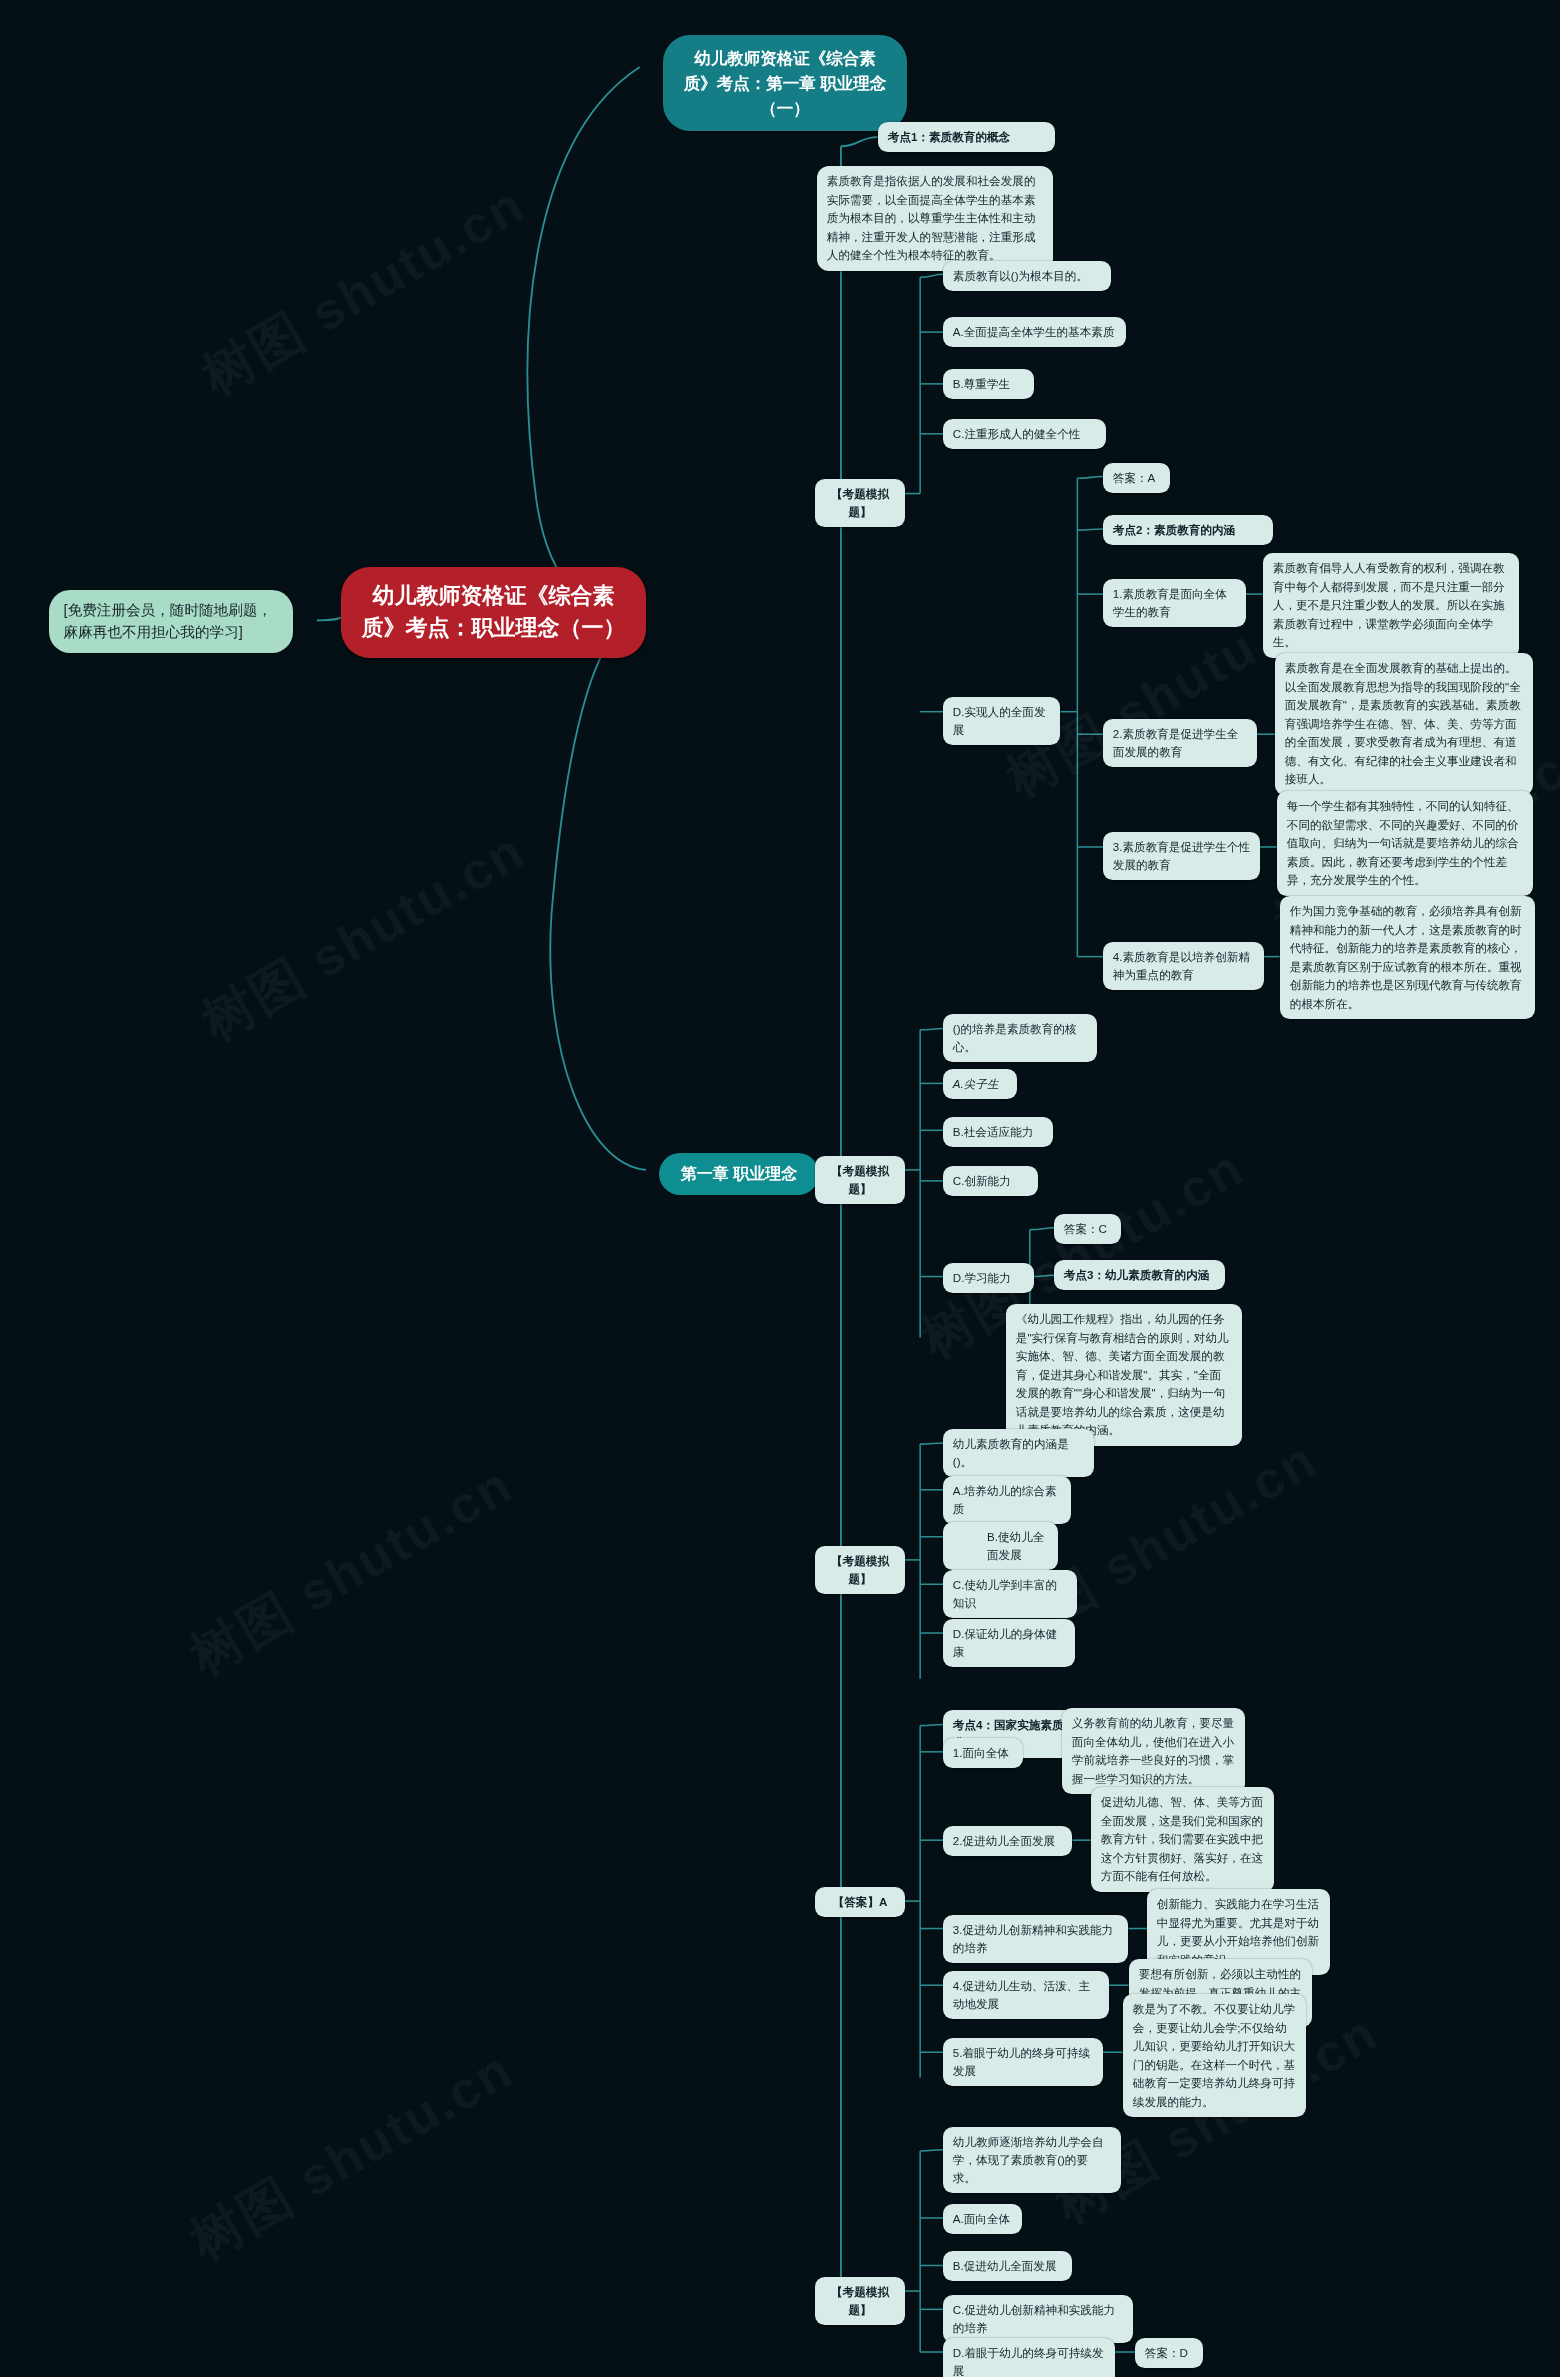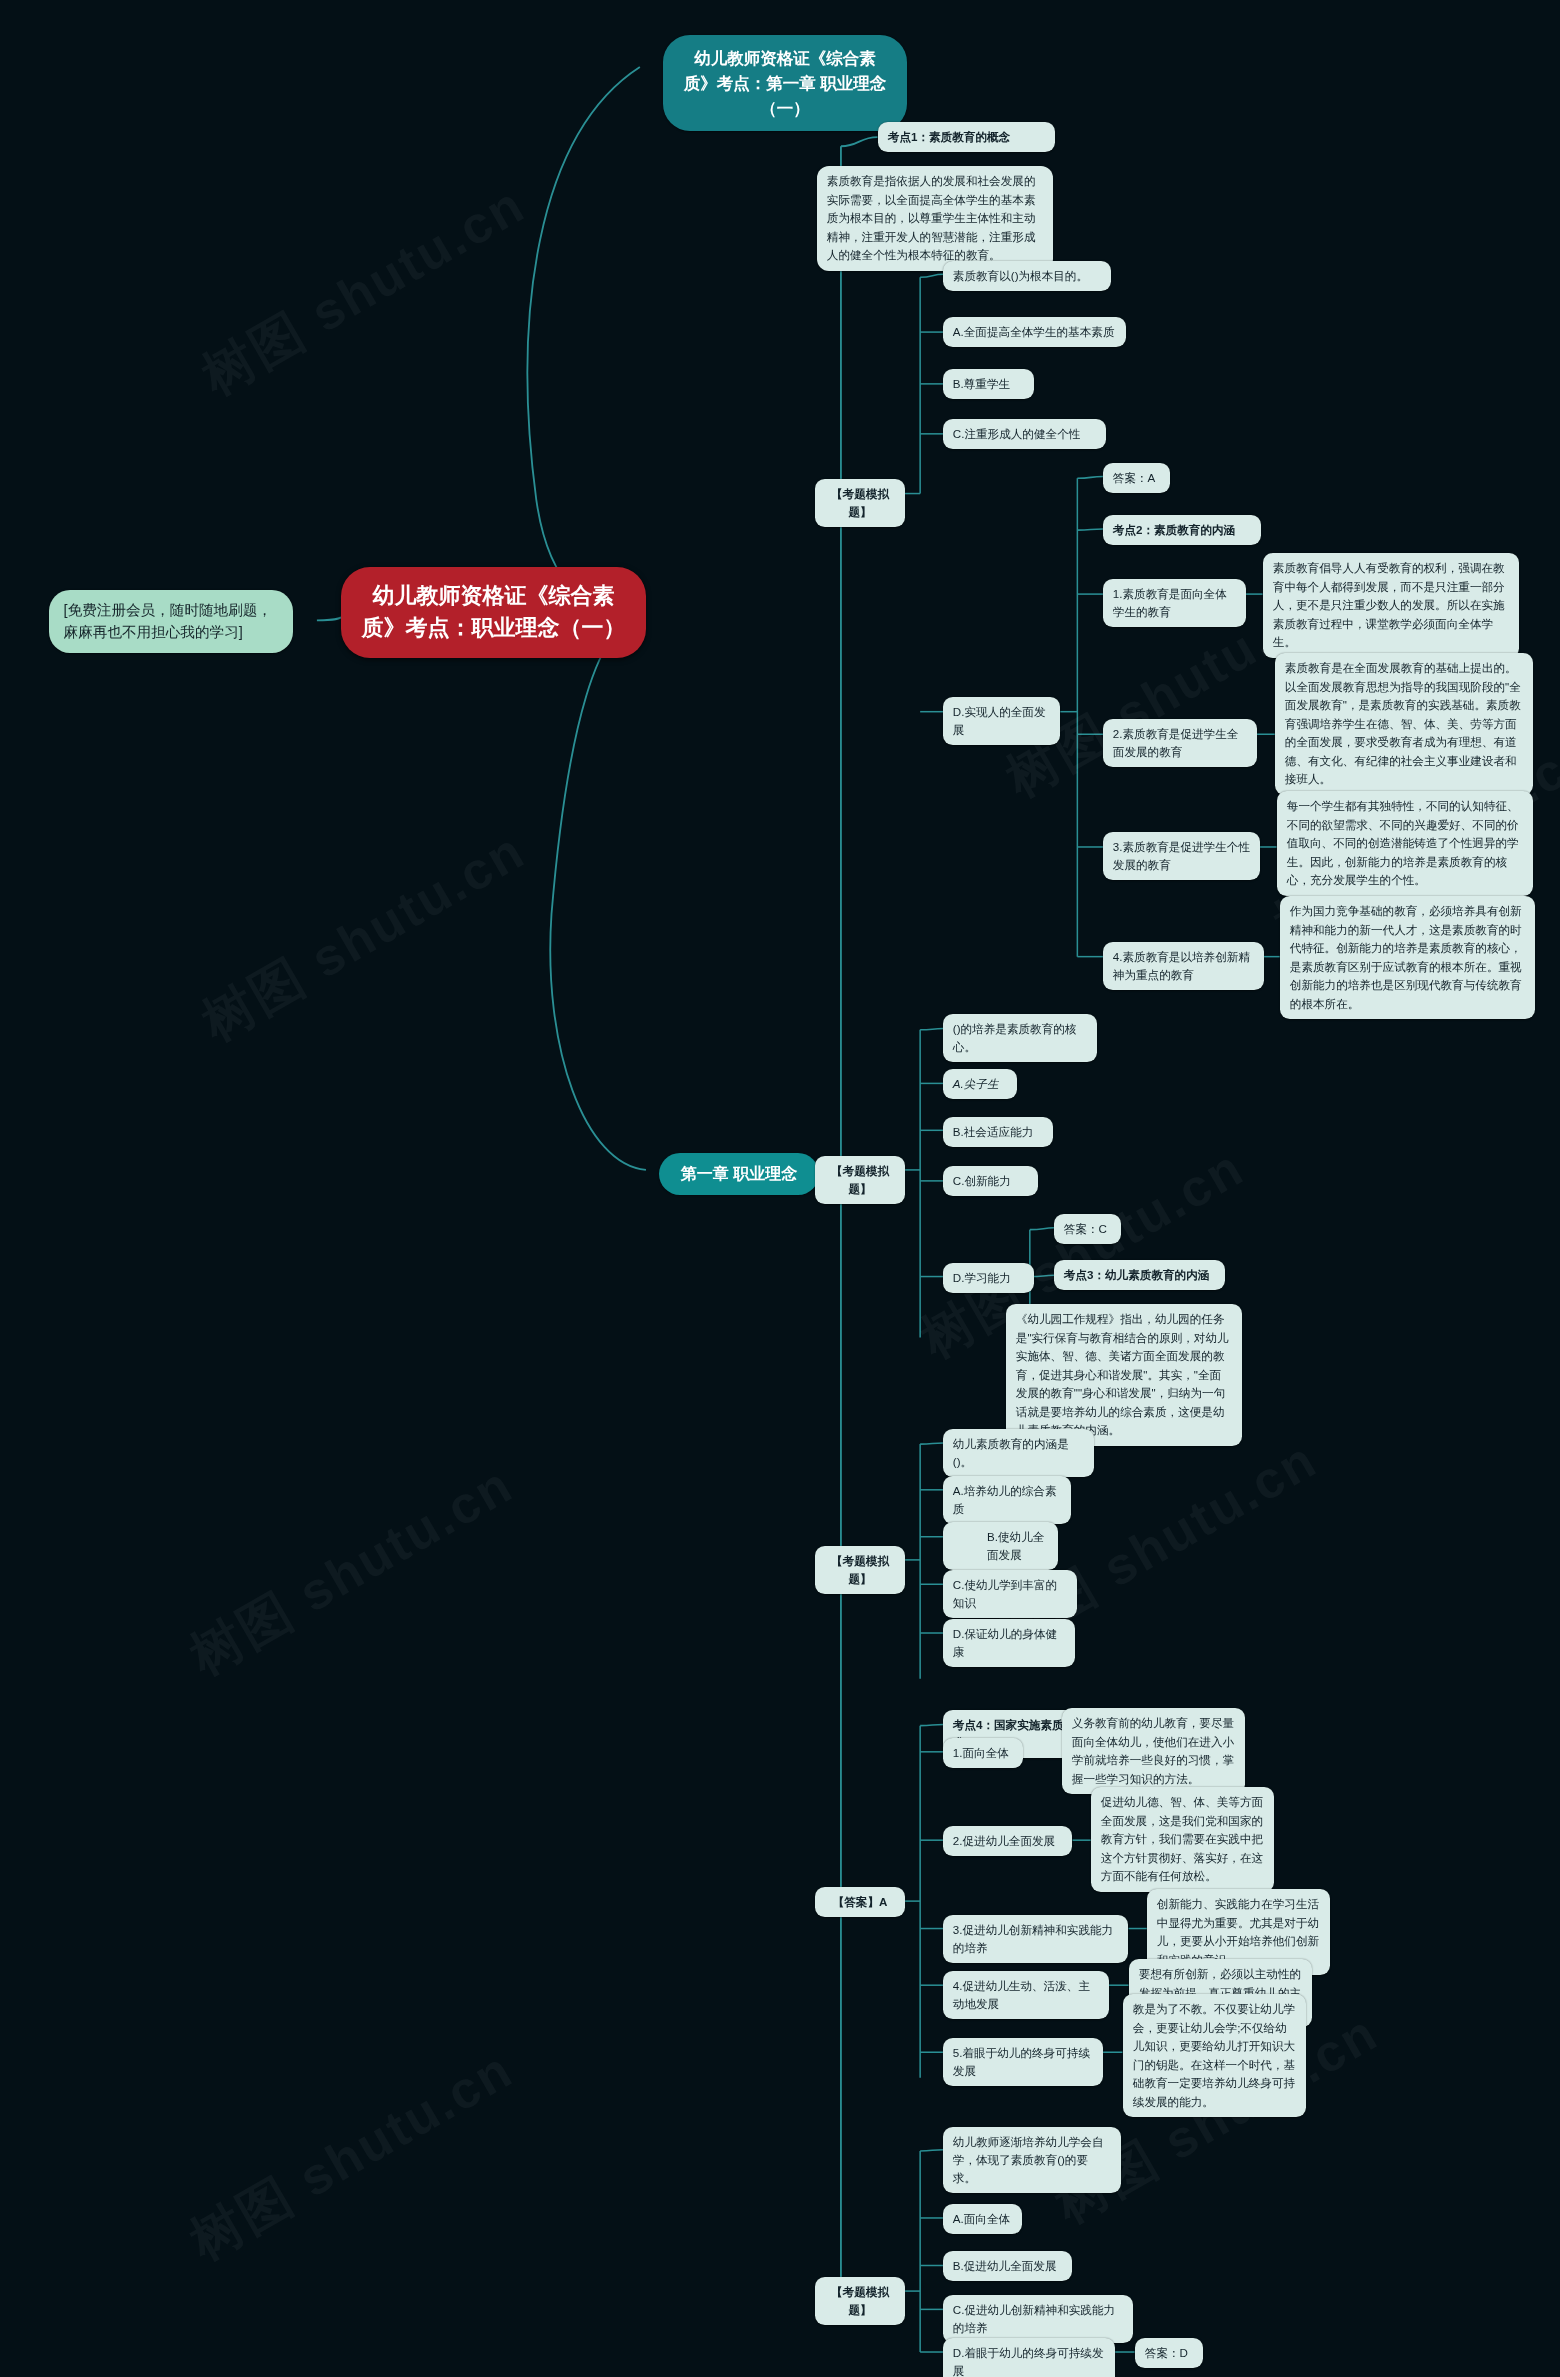--- a/index.html
+++ b/index.html
@@ -205,30 +205,30 @@
   <div class="node bold" style="left:815px; top:479px; width:90px; text-align:center;">【考题模拟题】</div>
 
   <div class="node" style="left:943px; top:261px; width:168px;">素质教育以()为根本目的。</div>
   <div class="node" style="left:943px; top:317px; width:183px;">A.全面提高全体学生的基本素质</div>
   <div class="node" style="left:943px; top:369px; width:91px;">B.尊重学生</div>
   <div class="node" style="left:943px; top:419px; width:163px;">C.注重形成人的健全个性</div>
   <div class="node" style="left:943px; top:697px; width:117px;">D.实现人的全面发展</div>
 
   <div class="node" style="left:1103px; top:463px; width:67px;">答案：A</div>
 
-  <div class="node bold" style="left:1103px; top:515px; width:158px;">考点2：素质教育的内涵</div>
+  <div class="node bold" style="left:1103px; top:515px; width:170px;">考点2：素质教育的内涵</div>
 
   <div class="node" style="left:1103px; top:579px; width:143px;">1.素质教育是面向全体学生的教育</div>
   <div class="node para" style="left:1263px; top:553px; width:256px;">素质教育倡导人人有受教育的权利，强调在教育中每个人都得到发展，而不是只注重一部分人，更不是只注重少数人的发展。所以在实施素质教育过程中，课堂教学必须面向全体学生。</div>
 
   <div class="node" style="left:1103px; top:719px; width:154px;">2.素质教育是促进学生全面发展的教育</div>
   <div class="node para" style="left:1275px; top:653px; width:258px;">素质教育是在全面发展教育的基础上提出的。以全面发展教育思想为指导的我国现阶段的"全面发展教育"，是素质教育的实践基础。素质教育强调培养学生在德、智、体、美、劳等方面的全面发展，要求受教育者成为有理想、有道德、有文化、有纪律的社会主义事业建设者和接班人。</div>
 
   <div class="node" style="left:1103px; top:832px; width:157px;">3.素质教育是促进学生个性发展的教育</div>
-  <div class="node para" style="left:1277px; top:791px; width:256px;">每一个学生都有其独特性，不同的认知特征、不同的欲望需求、不同的兴趣爱好、不同的价值取向、不同的创造潜能铸造了个性迥异的学生。因此，创新能力的培养是素质教育的核心，充分发展学生的个性。</div>
+  <div class="node para" style="left:1277px; top:791px; width:256px;">每一个学生都有其独特性，不同的认知特征、不同的欲望需求、不同的兴趣爱好、不同的价值取向、归纳为一句话就是要培养幼儿的综合素质。因此，教育还要考虑到学生的个性差异，充分发展学生的个性。</div>
 
   <div class="node" style="left:1103px; top:942px; width:161px;">4.素质教育是以培养创新精神为重点的教育</div>
   <div class="node para" style="left:1280px; top:896px; width:255px;">作为国力竞争基础的教育，必须培养具有创新精神和能力的新一代人才，这是素质教育的时代特征。创新能力的培养是素质教育的核心，是素质教育区别于应试教育的根本所在。重视创新能力的培养也是区别现代教育与传统教育的根本所在。</div>
 
   <div class="node bold" style="left:815px; top:1156px; width:90px; text-align:center;">【考题模拟题】</div>
 
   <div class="node" style="left:943px; top:1014px; width:154px;">()的培养是素质教育的核心。</div>
   <div class="node" style="left:943px; top:1069px; width:74px;font-style:italic;">A.尖子生</div>
   <div class="node" style="left:943px; top:1117px; width:110px;">B.社会适应能力</div>
   <div class="node" style="left:943px; top:1166px; width:95px;">C.创新能力</div>

